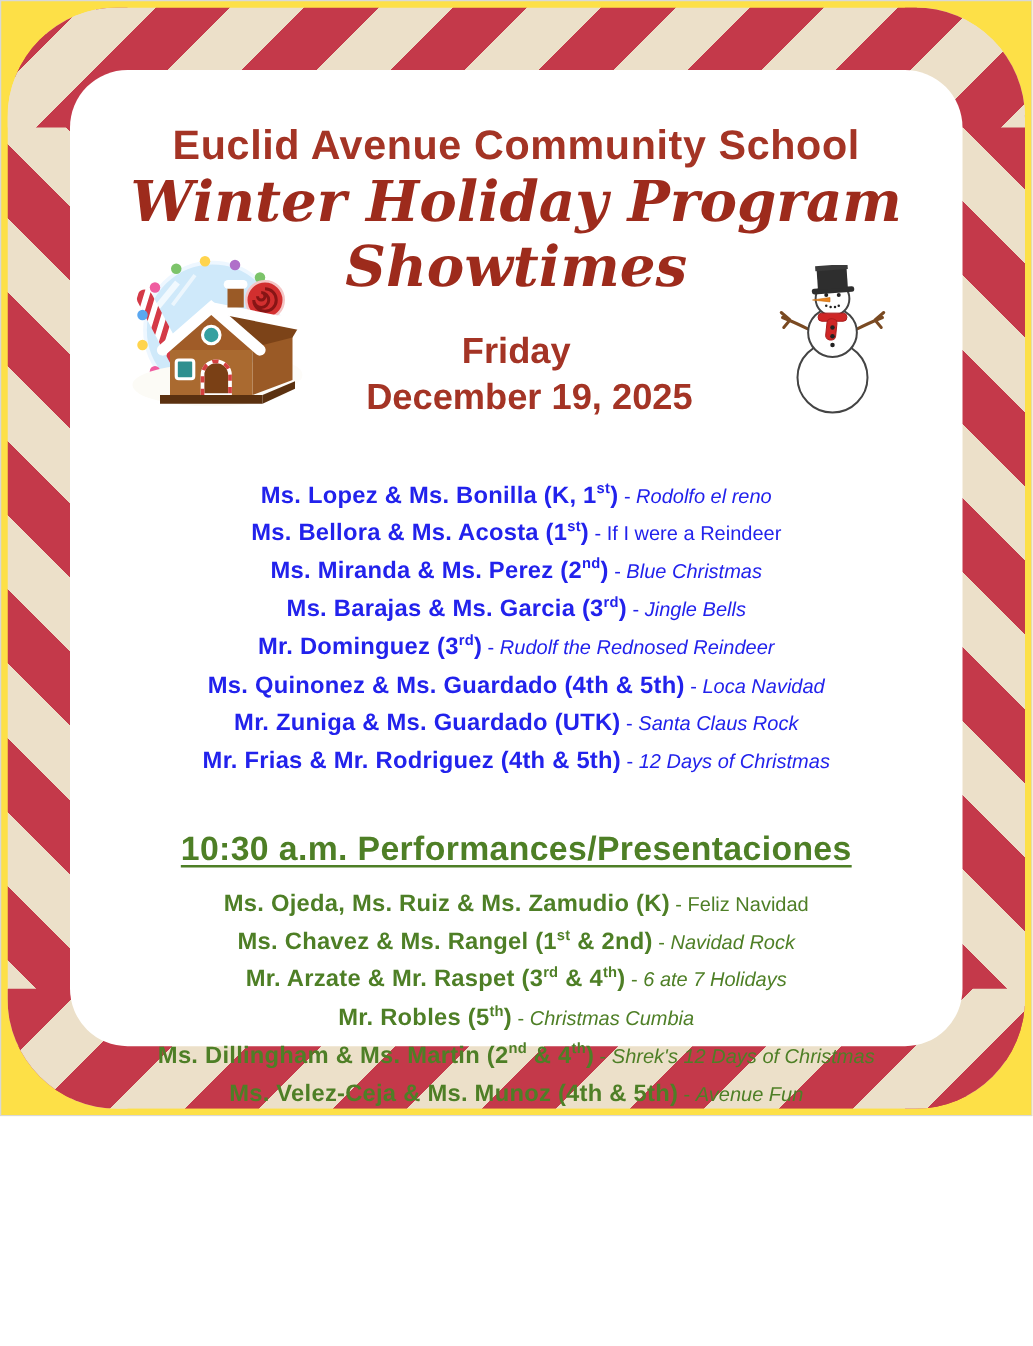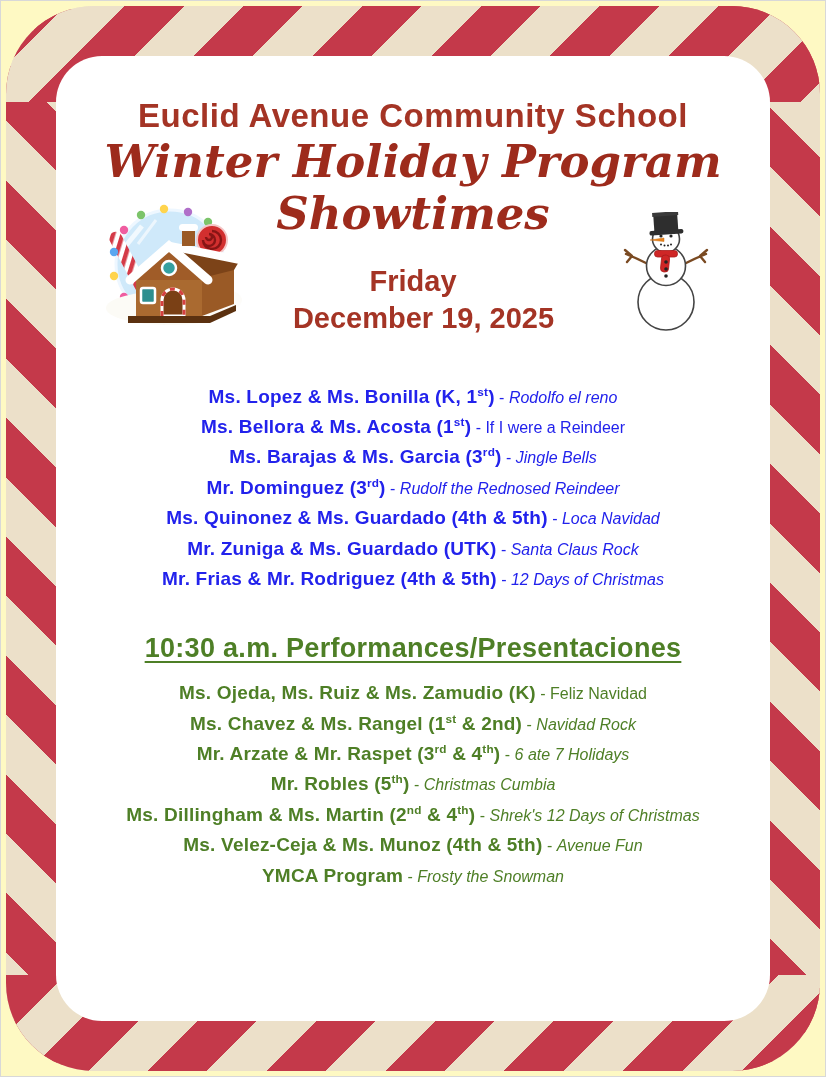--- a/index.html
+++ b/index.html
@@ -1,17 +1,17 @@
 <!DOCTYPE html>
 <html><head>
 <meta charset="utf-8">
 <style>
   html,body { margin:0; padding:0; background:#ffffff; }
   .page {
-    width:826px; height:1077px; position:relative; background:#fef9c3;
+    width:826px; height:893px; position:relative; background:#fde047;
     border:1px solid #d8d8d8; box-sizing:border-box; overflow:hidden;
     font-family:"Liberation Sans", sans-serif;
   }
   
   .frame { position:absolute; inset:5px; border-radius:88px; overflow:hidden; }
   .edge { position:absolute; }
   .edge-left  { left:0; top:0; bottom:0; width:96px;
     background:repeating-linear-gradient(45deg,  #c4394a 0 42px, #ece0c9 42px 84px); }
   .edge-right { right:0; top:0; bottom:0; width:96px;
     background:repeating-linear-gradient(45deg,  #c4394a 0 42px, #ece0c9 42px 84px); }
@@ -144,20 +144,21 @@
       <rect x="45" y="43" width="8" height="17" rx="3.5" fill="#cf2626" stroke="#a81d1d" stroke-width=".8" transform="rotate(6 49 52)"></rect>
       <circle cx="50" cy="50" r="1.8" fill="#222222"></circle>
         <circle cx="50" cy="57" r="1.8" fill="#222222"></circle>
       <circle cx="50" cy="64" r="1.8" fill="#222222"></circle>
     </svg>
 
     <div id="sections">
         <section class="show-section" style="color: rgb(34, 34, 236);">
           <div class="row"><span class="who">Ms. Lopez &amp; Ms. Bonilla (K, 1<sup>st</sup>)</span><span class="sep"> - </span><span class="song it">Rodolfo el reno</span></div>
           <div class="row"><span class="who">Ms. Bellora &amp; Ms. Acosta (1<sup>st</sup>)</span><span class="sep"> - </span><span class="song">If I were a Reindeer</span></div>
+          <div class="row"><span class="who">Ms. Miranda &amp; Ms. Perez (2<sup>nd</sup>)</span><span class="sep"> - </span><span class="song it">Blue Christmas</span></div>
           <div class="row"><span class="who">Ms. Barajas &amp; Ms. Garcia (3<sup>rd</sup>)</span><span class="sep"> - </span><span class="song it">Jingle Bells</span></div>
           <div class="row"><span class="who">Mr. Dominguez (3<sup>rd</sup>)</span><span class="sep"> - </span><span class="song it">Rudolf the Rednosed Reindeer</span></div>
           <div class="row"><span class="who">Ms. Quinonez &amp; Ms. Guardado (4th &amp; 5th)</span><span class="sep"> - </span><span class="song it">Loca Navidad</span></div>
           <div class="row"><span class="who">Mr. Zuniga &amp; Ms. Guardado (UTK)</span><span class="sep"> - </span><span class="song it">Santa Claus Rock</span></div>
           <div class="row"><span class="who">Mr. Frias &amp; Mr. Rodriguez (4th &amp; 5th)</span><span class="sep"> - </span><span class="song it">12 Days of Christmas</span></div>
         </section>
         <section class="show-section" style="color: rgb(78, 127, 38);">
           <div class="section-heading">10:30 a.m. Performances/Presentaciones</div>
           <div class="row"><span class="who">Ms. Ojeda, Ms. Ruiz &amp; Ms. Zamudio (K)</span><span class="sep"> - </span><span class="song">Feliz Navidad</span></div>
           <div class="row"><span class="who">Ms. Chavez &amp; Ms. Rangel (1<sup>st</sup> &amp; 2nd)</span><span class="sep"> - </span><span class="song it">Navidad Rock</span></div>

